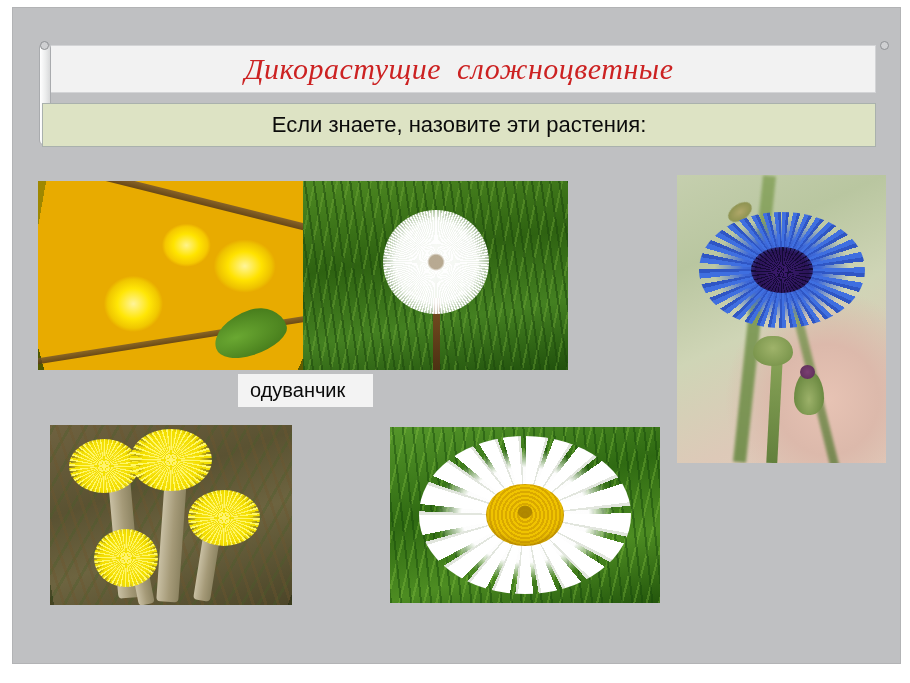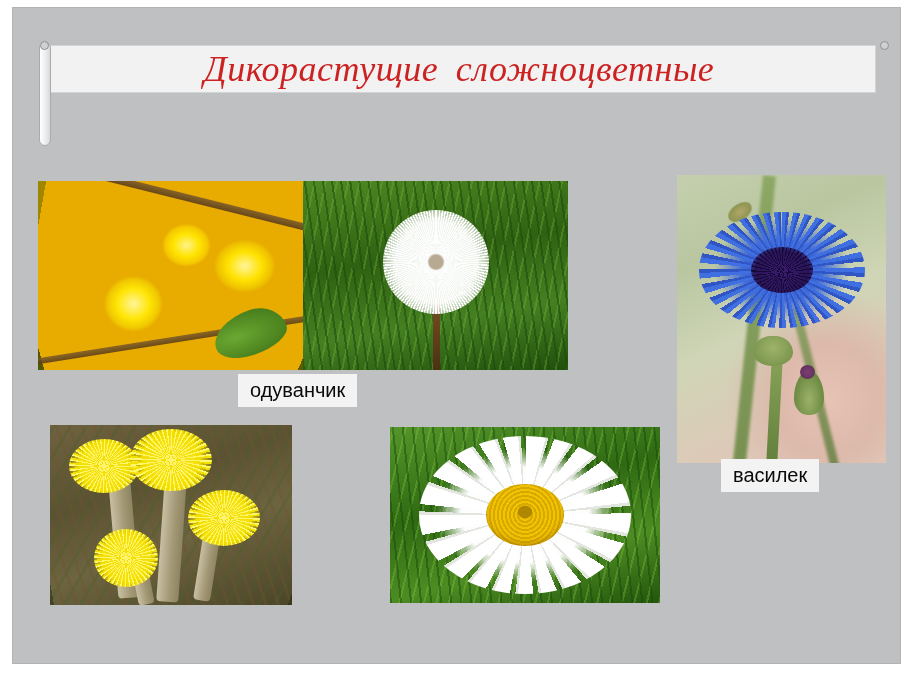--- a/index.html
+++ b/index.html
@@ -36,21 +36,21 @@
     border: 1px solid #d3d4d6;
     box-sizing: border-box;
     display: flex;
     align-items: center;
     justify-content: center;
   }
   #title-text {
     font-family: "Liberation Serif", "DejaVu Serif", serif;
     font-style: italic;
     font-weight: 400;
-    font-size: 36px;
+    font-size: 30px;
     color: #cc2222;
     letter-spacing: 0.5px;
     white-space: nowrap;
     word-spacing: 8px;
     line-height: 1;
   }
 
   
   #title-left-handle {
     position: absolute;
@@ -103,21 +103,21 @@
   }
 
   
   .label {
     position: absolute;
     background: #f3f3f3;
     color: #0a0a0a;
     font-family: "Liberation Sans", sans-serif;
     font-size: 20px;
     line-height: 1;
-    padding: 6px 12px 7px 12px;
+    padding: 6px 28px 7px 12px;
     white-space: nowrap;
   }
 
   
   #photo-dandelion-flowers {
     left: 25px; top: 173px; width: 265px; height: 189px;
     background:
       radial-gradient(ellipse 34px 30px at 56% 34%, #fff38a 0%, #ffe400 38%, #f5c800 62%, rgba(200,170,0,0) 72%),
       radial-gradient(ellipse 42px 36px at 78% 45%, #fff59a 0%, #ffe200 40%, #eec200 64%, rgba(190,160,0,0) 74%),
       radial-gradient(ellipse 40px 38px at 36% 65%, #fff49a 0%, #ffe606 40%, #f0c700 64%, rgba(190,160,0,0) 74%),
@@ -365,20 +365,23 @@
 
 <div id="slide">
 
   <div id="title-box">
     <span id="title-text">Дикорастущие сложноцветные</span>
   </div>
   <div id="title-left-handle"></div>
   <div class="corner-handle" id="handle-tl"></div>
   <div class="corner-handle" id="handle-tr"></div>
 
+  <div id="subtitle-box">
+    <span id="subtitle-text">Если знаете, назовите эти растения:</span>
+  </div>
 
   <div class="photo" id="photo-dandelion-flowers">
     <div class="veg"></div>
     <div class="stick"></div>
     <div class="stick2"></div>
     <div class="leaf"></div>
   </div>
 
   <div class="photo" id="photo-dandelion-seed">
     <div class="stem"></div>
@@ -392,21 +395,20 @@
     <div class="blurstem2"></div>
     <div class="smallbud"></div>
     <div class="mainstem"></div>
     <div class="bud"></div>
     <div class="bud-tip"></div>
     <div class="calyx"></div>
     <div class="bloom"></div>
     <div class="bloom-core"></div>
   </div>
 
-  <div class="label" id="label-cornflower">василек</div>
 
   <div class="photo" id="photo-coltsfoot">
     <div class="cf-grass"></div>
     <div class="cf-stem s1"></div>
     <div class="cf-stem s2"></div>
     <div class="cf-stem s3"></div>
     <div class="cf-stem s4"></div>
     <div class="cf-bloom b1"></div>
     <div class="cf-bloom b2"></div>
     <div class="cf-bloom b3"></div>

